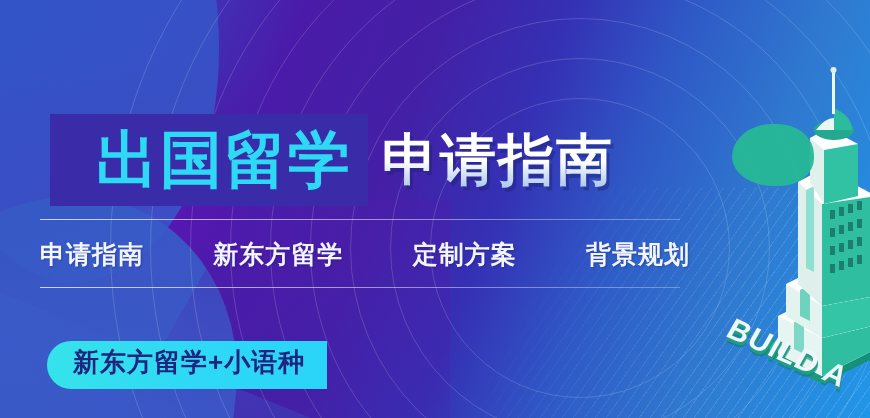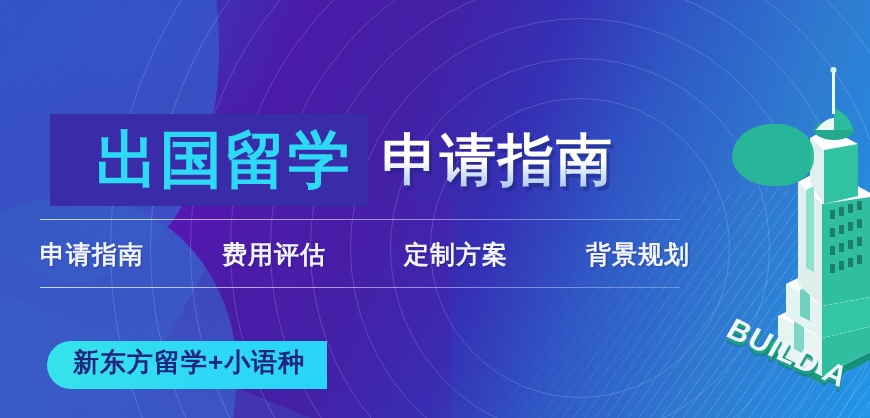--- a/index.html
+++ b/index.html
@@ -179,21 +179,21 @@
       <div class="title-box">
         <span class="title-cyan">出国留学</span>
       </div>
       <span class="title-white">申请指南</span>
     </div>
 
     <div class="rule rule-top"></div>
 
     <div class="sub-row">
       <span class="sub-item">申请指南</span>
-      <span class="sub-item">费用评估</span>
+      <span class="sub-item">新东方留学</span>
       <span class="sub-item">定制方案</span>
       <span class="sub-item">背景规划</span>
     </div>
 
     <div class="rule rule-bottom"></div>
 
     <div class="pill">
       <span>新东方留学+小语种</span>
     </div>
 

